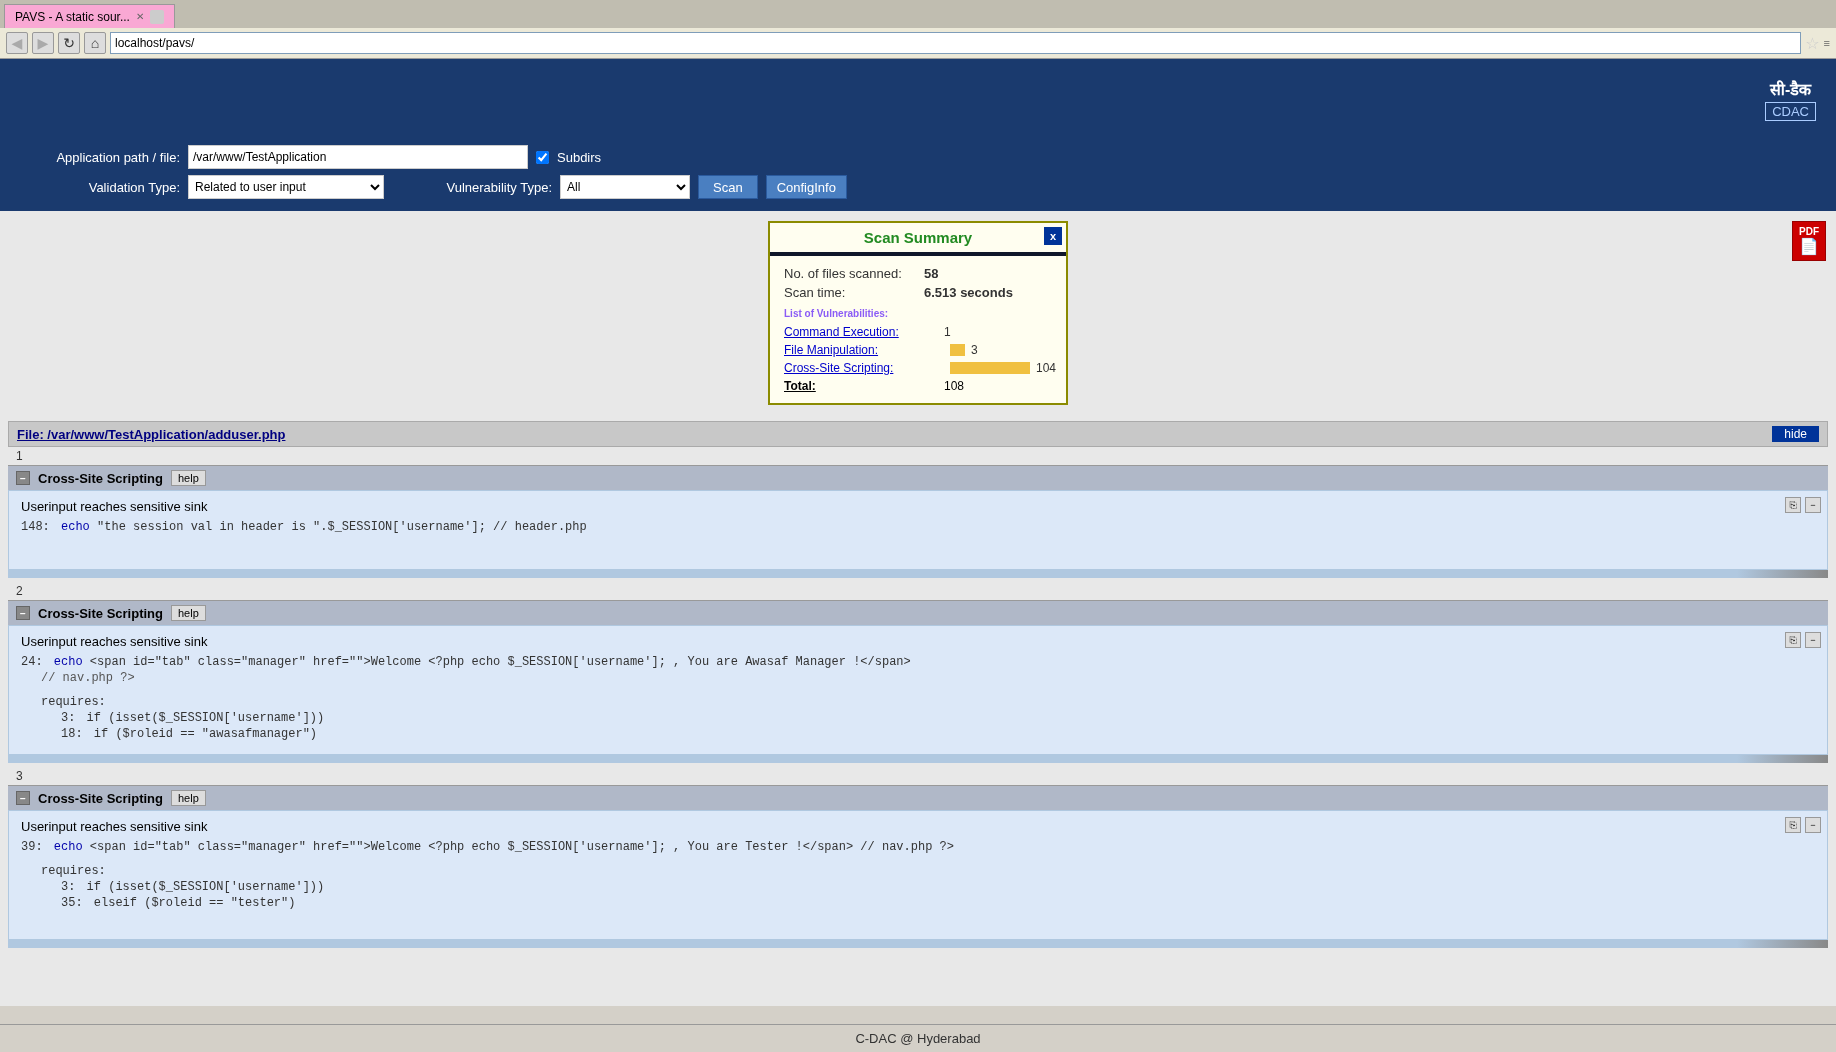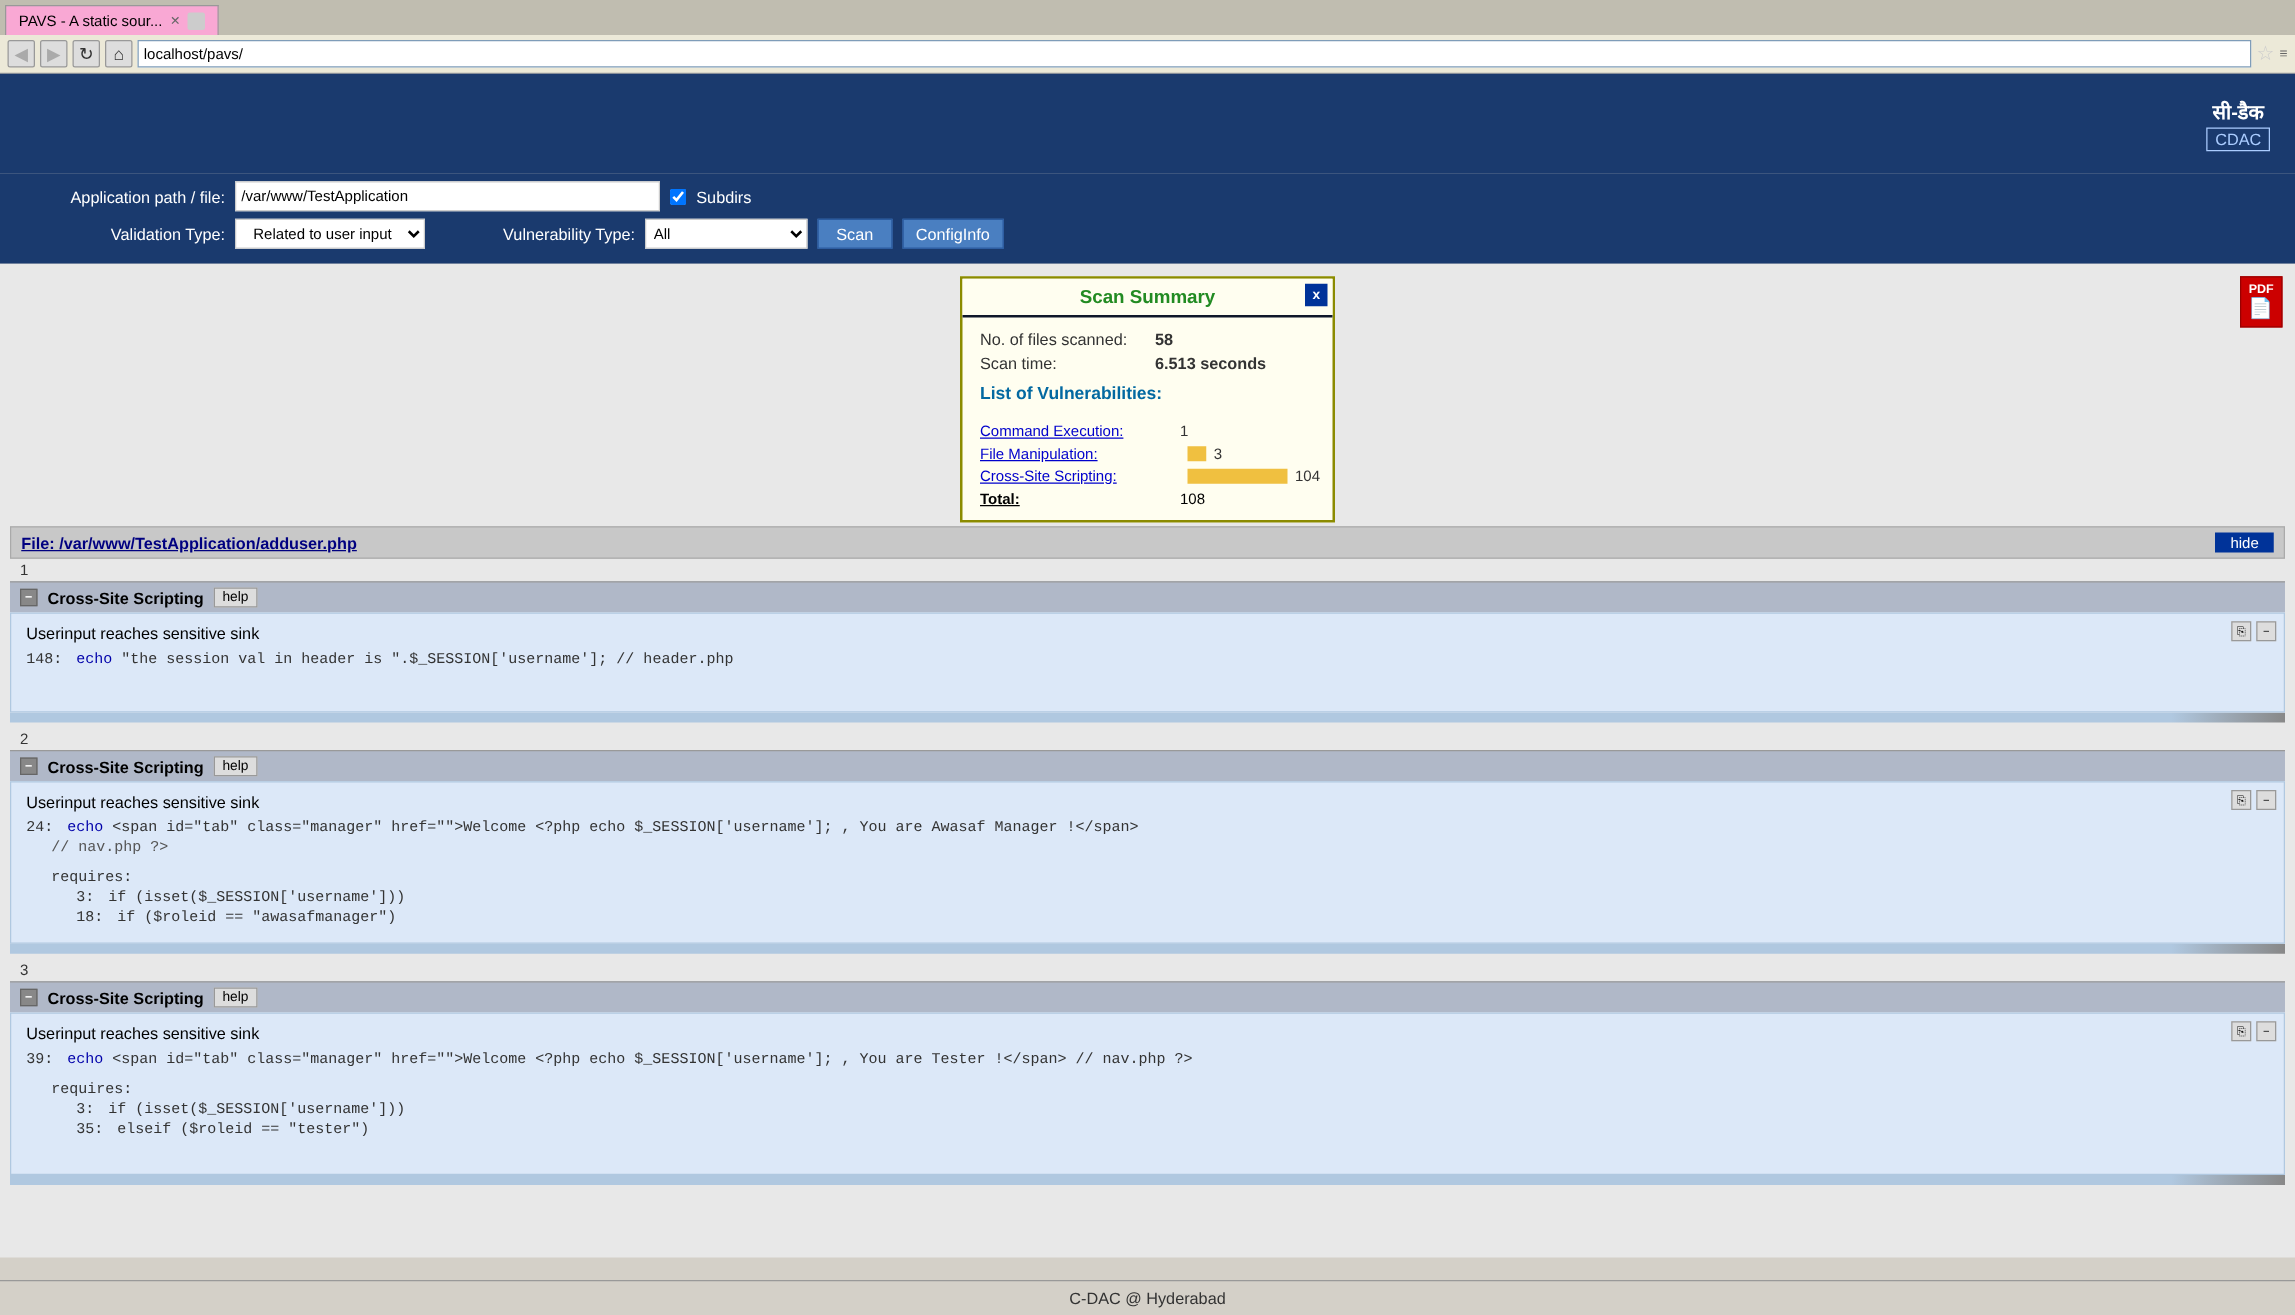--- a/index.html
+++ b/index.html
@@ -104,21 +104,21 @@
       font-size: 12px;
     }
     .ctrl-checkbox-label { color: white; font-size: 13px; }
     .ctrl-select {
       height: 24px;
       border: 1px solid #ccc;
       font-size: 12px;
       padding: 0 2px;
       background: white;
     }
-    .ctrl-select-wide { width: 152px; text-align: center; }
+    .ctrl-select-wide { width: 196px; }
     .ctrl-select-vuln { width: 130px; }
     .scan-btn {
       background: #4a7fc1;
       color: white;
       border: 1px solid #2a5a9e;
       padding: 2px 14px;
       font-size: 13px;
       cursor: pointer;
       height: 24px;
     }
@@ -169,21 +169,21 @@
       background: #fffef0;
       border: 2px solid #8B8B00;
       width: 300px;
       font-size: 13px;
     }
     .scan-summary-header {
       background: #fffef0;
       text-align: center;
       padding: 6px;
       position: relative;
-      border-bottom: 2px solid #0f172a;
+      border-bottom: 4px solid #0f172a;
     }
     .scan-summary-title {
       color: #228B22;
       font-weight: bold;
       font-size: 15px;
     }
     .scan-summary-close {
       position: absolute;
       top: 4px;
       right: 4px;
@@ -199,24 +199,24 @@
       padding: 10px 14px;
     }
     .summary-row {
       display: flex;
       margin-bottom: 4px;
       font-size: 13px;
     }
     .summary-key { min-width: 140px; color: #333; }
     .summary-val { color: #333; font-weight: bold; }
     .vuln-list-title {
-      color: #0369a1;
+      color: #8b5cf6;
       font-weight: bold;
-      font-size: 14px;
-      margin: 8px 0 16px 0;
+      font-size: 10px;
+      margin: 8px 0 6px 0;
     }
     .vuln-row {
       display: flex;
       align-items: center;
       margin-bottom: 4px;
     }
     .vuln-name {
       color: #0000cc;
       text-decoration: underline;
       cursor: pointer;

